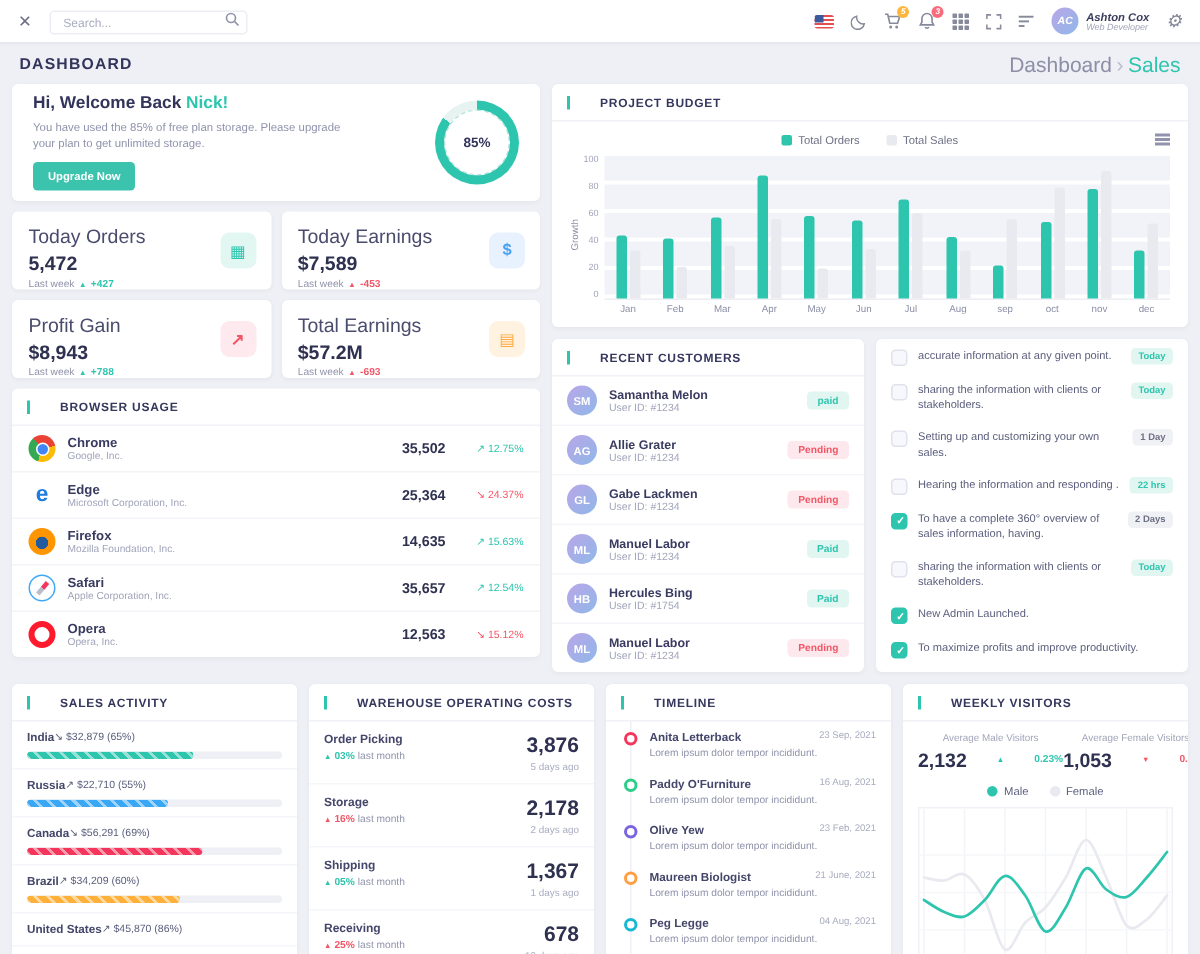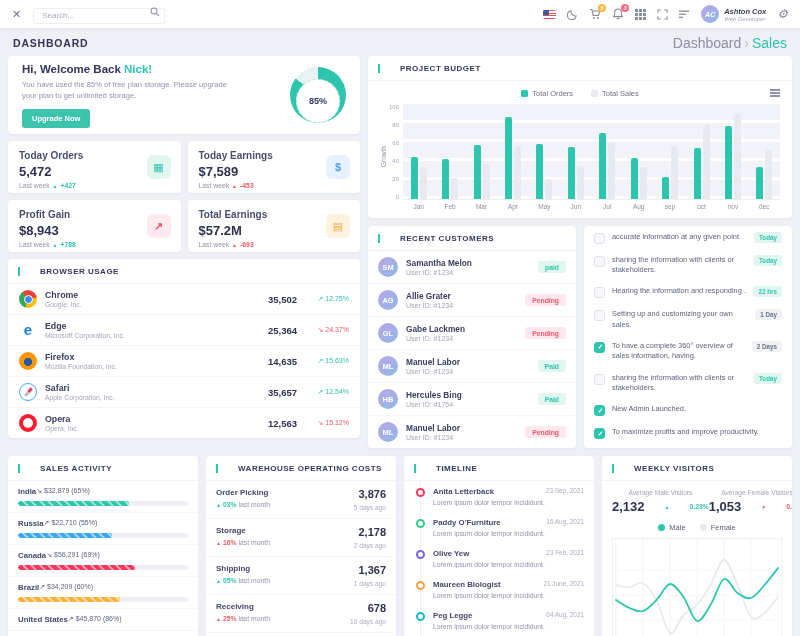--- a/index.html
+++ b/index.html
@@ -44,26 +44,26 @@
   .card{background:#fff;border-radius:4px;box-shadow:0 1px 3px rgba(50,50,90,.05);}
   .phead{display:flex;align-items:center;padding:8px 10px 7px;border-bottom:1px solid #f1f2f7;}
   .ptitle{font-size:8px;font-weight:bold;letter-spacing:.5px;color:#35375e;border-left:2px solid #2ec5ae;padding-left:20px;text-transform:uppercase;}
   
   .welcome{display:flex;align-items:center;padding:10px 14px;height:78px;}
   .w-left{flex:1;}
   .w-title{font-size:11.5px;font-weight:bold;color:#32345a;}
   .w-title .nick{color:#2ec5ae;}
   .w-msg{font-size:7.6px;color:#9093ab;line-height:1.45;margin:4px 0 6px;max-width:210px;}
   .w-btn{display:inline-block;background:#3cc3ad;color:#fff;font-size:7.5px;font-weight:bold;padding:5px 10px;border-radius:3px;border:none;cursor:pointer;font-family:inherit;}
-  .donut{width:56px;height:56px;border-radius:50%;display:flex;align-items:flex-end;justify-content:center;}
+  .donut{width:56px;height:56px;border-radius:50%;display:flex;align-items:center;justify-content:center;}
   .donut-in{width:44px;height:44px;border-radius:50%;background:#fff;border:1px dashed #b9e7df;display:flex;align-items:center;justify-content:center;font-size:9px;font-weight:bold;color:#32345a;}
   
   .statgrid{display:grid;grid-template-columns:1fr 1fr;gap:7px;}
   .stat{position:relative;padding:9px 11px;height:52px;}
-  .s-label{font-size:10px;font-weight:bold;color:#4a4c6e;}
+  .s-label{font-size:13px;font-weight:normal;color:#4a4c6e;}
   .s-value{font-size:13px;font-weight:bold;color:#2e3150;margin-top:3px;}
   .s-sub{font-size:6.8px;color:#9success5;color:#9093ab;margin-top:3px;display:flex;align-items:center;gap:3px;}
   .s-icon{position:absolute;right:10px;top:50%;transform:translateY(-50%);width:24px;height:24px;border-radius:6px;display:flex;align-items:center;justify-content:center;font-size:11px;}
   .ic-teal{background:#e3f7f2;color:#2ec5ae;}
   .ic-blue{background:#e7f2fe;color:#4aa2f0;}
   .ic-pink{background:#fde9ee;color:#f25767;}
   .ic-orange{background:#fff2e0;color:#ffab42;}
   [data-name="calculator-icon"]::before{content:"▦";}
   [data-name="dollar-icon"]::before{content:"$";font-weight:bold;}
   [data-name="share-icon"]::before{content:"↗";font-weight:bold;}
@@ -130,21 +130,21 @@
   .srow-top{display:flex;justify-content:flex-start;align-items:center;}
   .s-country{font-size:7.8px;font-weight:bold;color:#44466a;}
   .s-amt{font-size:7px;color:#5b5e7c;}
   .pbar{height:5px;border-radius:3px;background:#eef0f5;margin-top:5px;overflow:hidden;}
   .pfill{height:100%;border-radius:3px;background-image:repeating-linear-gradient(45deg,rgba(255,255,255,.5) 0 2px,transparent 2px 6px);}
   .pc-teal{background-color:#2ec5ae;} .pc-blue{background-color:#3aa7f5;} .pc-red{background-color:#f5365c;} .pc-orange{background-color:#ffb03a;}
   
   .wrow{display:flex;justify-content:space-between;padding:7px 10px;border-bottom:1px solid #f5f6fa;}
   .w-name{font-size:8px;font-weight:bold;color:#44466a;}
   .w-chg{font-size:6.8px;color:#9093ab;margin-top:4px;display:flex;align-items:center;gap:2px;}
-  .w-val{font-size:11px;font-weight:bold;color:#2e3150;text-align:right;}
+  .w-val{font-size:14px;font-weight:bold;color:#2e3150;text-align:right;}
   .w-ago{font-size:6.6px;color:#a9acc0;margin-top:4px;text-align:right;}
   
   .trow{display:flex;padding:6px 10px 6px 12px;position:relative;}
   .tl-line{position:absolute;left:16px;top:0;bottom:0;width:1px;background:#eef0f5;}
   .dot{width:9px;height:9px;border-radius:50%;background:#fff;border:2.5px solid;flex:none;margin-right:8px;z-index:1;margin-top:1px;}
   .dot.red{border-color:#f5365c;} .dot.green{border-color:#2dce89;} .dot.purple{border-color:#7a64e0;} .dot.orange{border-color:#ff9f43;} .dot.cyan{border-color:#18b8d4;}
   .tl-body{flex:1;min-width:0;}
   .tl-top{display:flex;justify-content:space-between;}
   .tl-name{font-size:7.8px;font-weight:bold;color:#44466a;white-space:nowrap;}
   .tl-date{font-size:6.4px;color:#a9acc0;white-space:nowrap;margin-left:4px;}
@@ -535,28 +535,28 @@
               </div>
 
               <div class="task" data-name="task-row">
                 <span class="task-check" data-name="task-checkbox"></span>
                 <span class="t-text" data-name="task-text">sharing the information with clients or stakeholders.</span>
                 <span class="badge teal" data-name="task-badge">Today</span>
               </div>
 
               <div class="task" data-name="task-row">
                 <span class="task-check" data-name="task-checkbox"></span>
+                <span class="t-text" data-name="task-text">Setting up and customizing your own sales.</span>
+                <span class="badge gray" data-name="task-badge">1 Day</span>
+              </div>
+
+              <div class="task" data-name="task-row">
+                <span class="task-check" data-name="task-checkbox"></span>
                 <span class="t-text" data-name="task-text">Hearing the information and responding .</span>
                 <span class="badge teal" data-name="task-badge">22 hrs</span>
-              </div>
-
-              <div class="task" data-name="task-row">
-                <span class="task-check" data-name="task-checkbox"></span>
-                <span class="t-text" data-name="task-text">Setting up and customizing your own sales.</span>
-                <span class="badge gray" data-name="task-badge">1 Day</span>
               </div>
 
               <div class="task" data-name="task-row">
                 <span class="task-check checked" data-name="task-checkbox"></span>
                 <span class="t-text" data-name="task-text">To have a complete 360° overview of sales information, having.</span>
                 <span class="badge gray" data-name="task-badge">2 Days</span>
               </div>
 
               <div class="task" data-name="task-row">
                 <span class="task-check" data-name="task-checkbox"></span>

